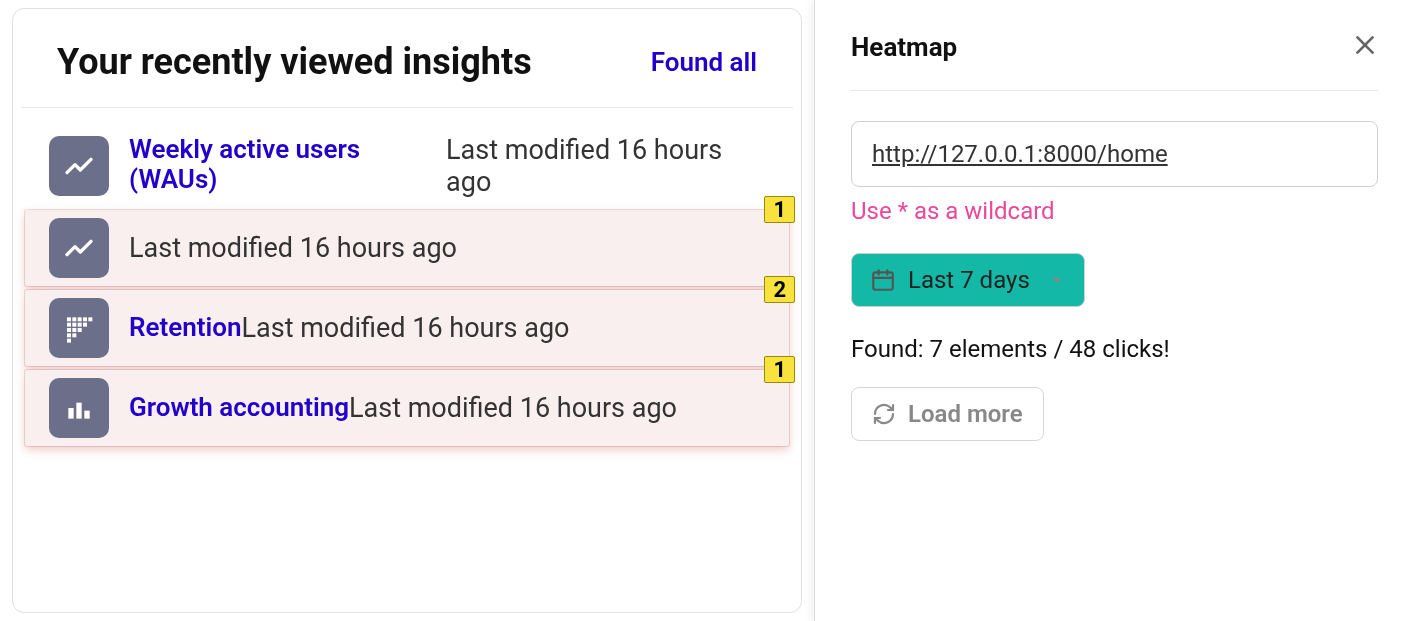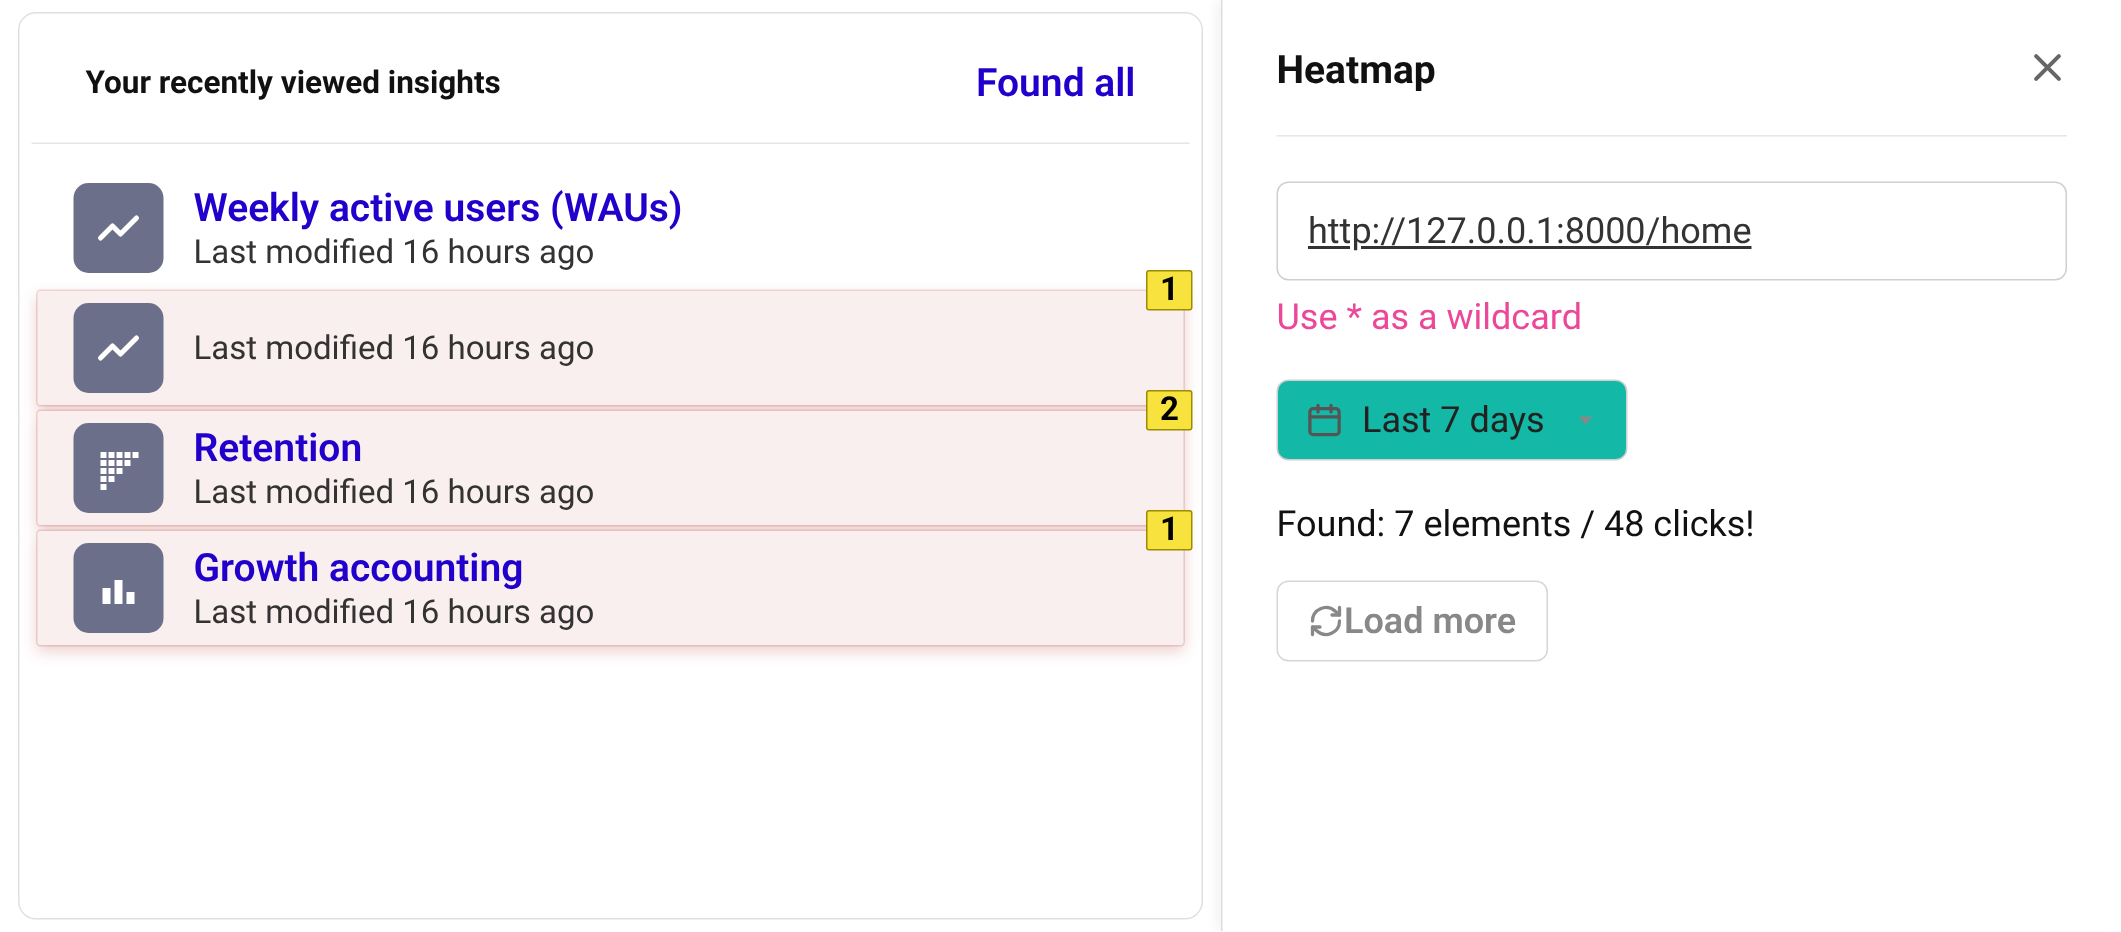--- a/index.html
+++ b/index.html
@@ -22,21 +22,21 @@
     }
     .card-header {
       display: flex;
       align-items: center;
       justify-content: space-between;
       padding: 0 36px 24px 36px;
       border-bottom: 1px solid #e6e6e6;
       margin: 0 8px;
     }
     .card-title {
-      font-size: 21px;
+      font-size: 36px;
       font-weight: 700;
       color: #111;
     }
     .view-all {
       font-size: 26px;
       font-weight: 600;
       color: #2200cc;
       text-decoration: none;
       cursor: pointer;
     }
@@ -61,30 +61,30 @@
       height: 60px;
       border-radius: 10px;
       background: #6b6f8a;
       display: flex;
       align-items: center;
       justify-content: center;
       flex-shrink: 0;
       margin-right: 20px;
     }
     .icon-box svg { width: 32px; height: 32px; }
-    .insight-text { display: flex; flex-direction: column; }
+    .insight-text { display: flex; flex-direction: row; }
     .insight-title {
       font-size: 26px;
       font-weight: 600;
       color: #2200cc;
       cursor: pointer;
       margin-bottom: 2px;
     }
     .insight-sub {
-      font-size: 22px;
+      font-size: 27px;
       color: #333;
     }
     .heat-badge {
       position: absolute;
       top: -14px;
       right: -6px;
       background: #f7e23e;
       border: 1px solid #9b8b00;
       font-weight: 700;
       font-size: 22px;
@@ -153,20 +153,21 @@
     .date-picker .label { font-size: 24px; color: #222; }
     .date-picker .caret { color: #888; display:flex; margin-left:6px; }
     .found-text {
       font-size: 24px;
       color: #111;
       margin-top: 28px;
     }
     .load-more {
       display: inline-flex;
       align-items: center;
+      gap: 12px;
       border: 1px solid #d6d6d6;
       border-radius: 8px;
       padding: 12px 20px;
       margin-top: 24px;
       cursor: pointer;
       background: #fff;
     }
     .load-more .sync-icon { color: #888; display:flex; }
     .load-more .label { font-size: 24px; font-weight:600; color: #888; }
     .toggle-row {

